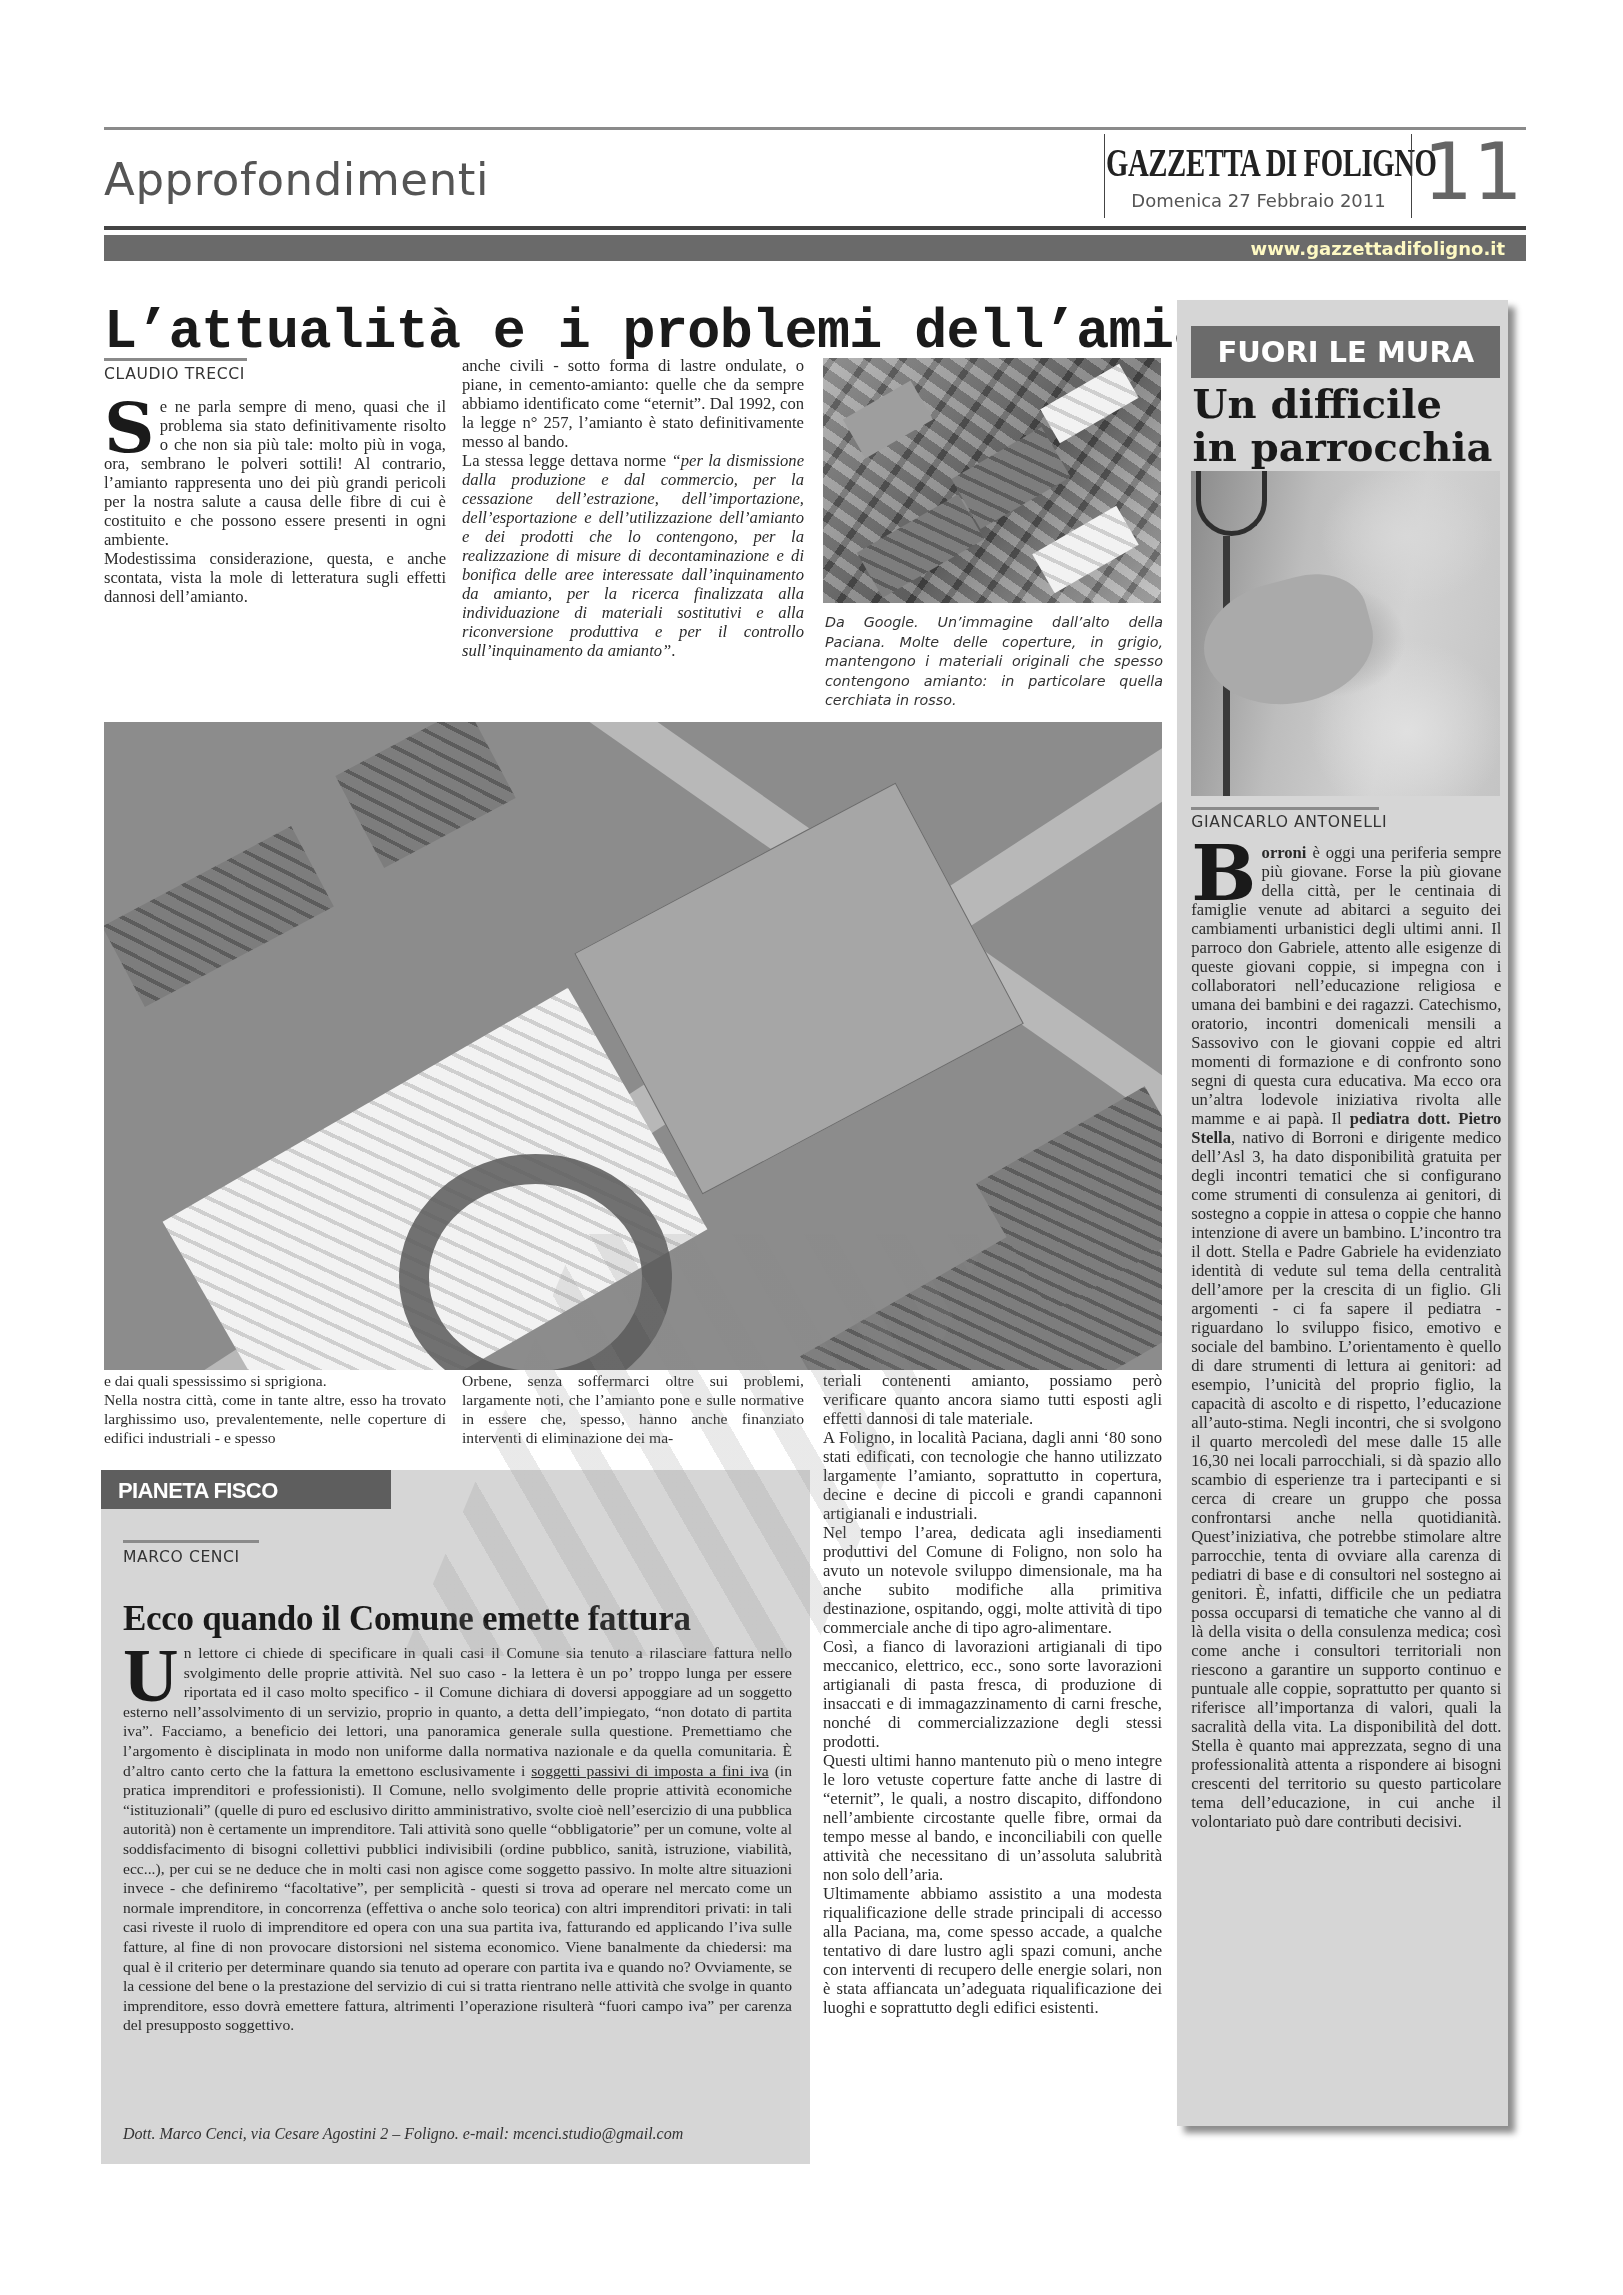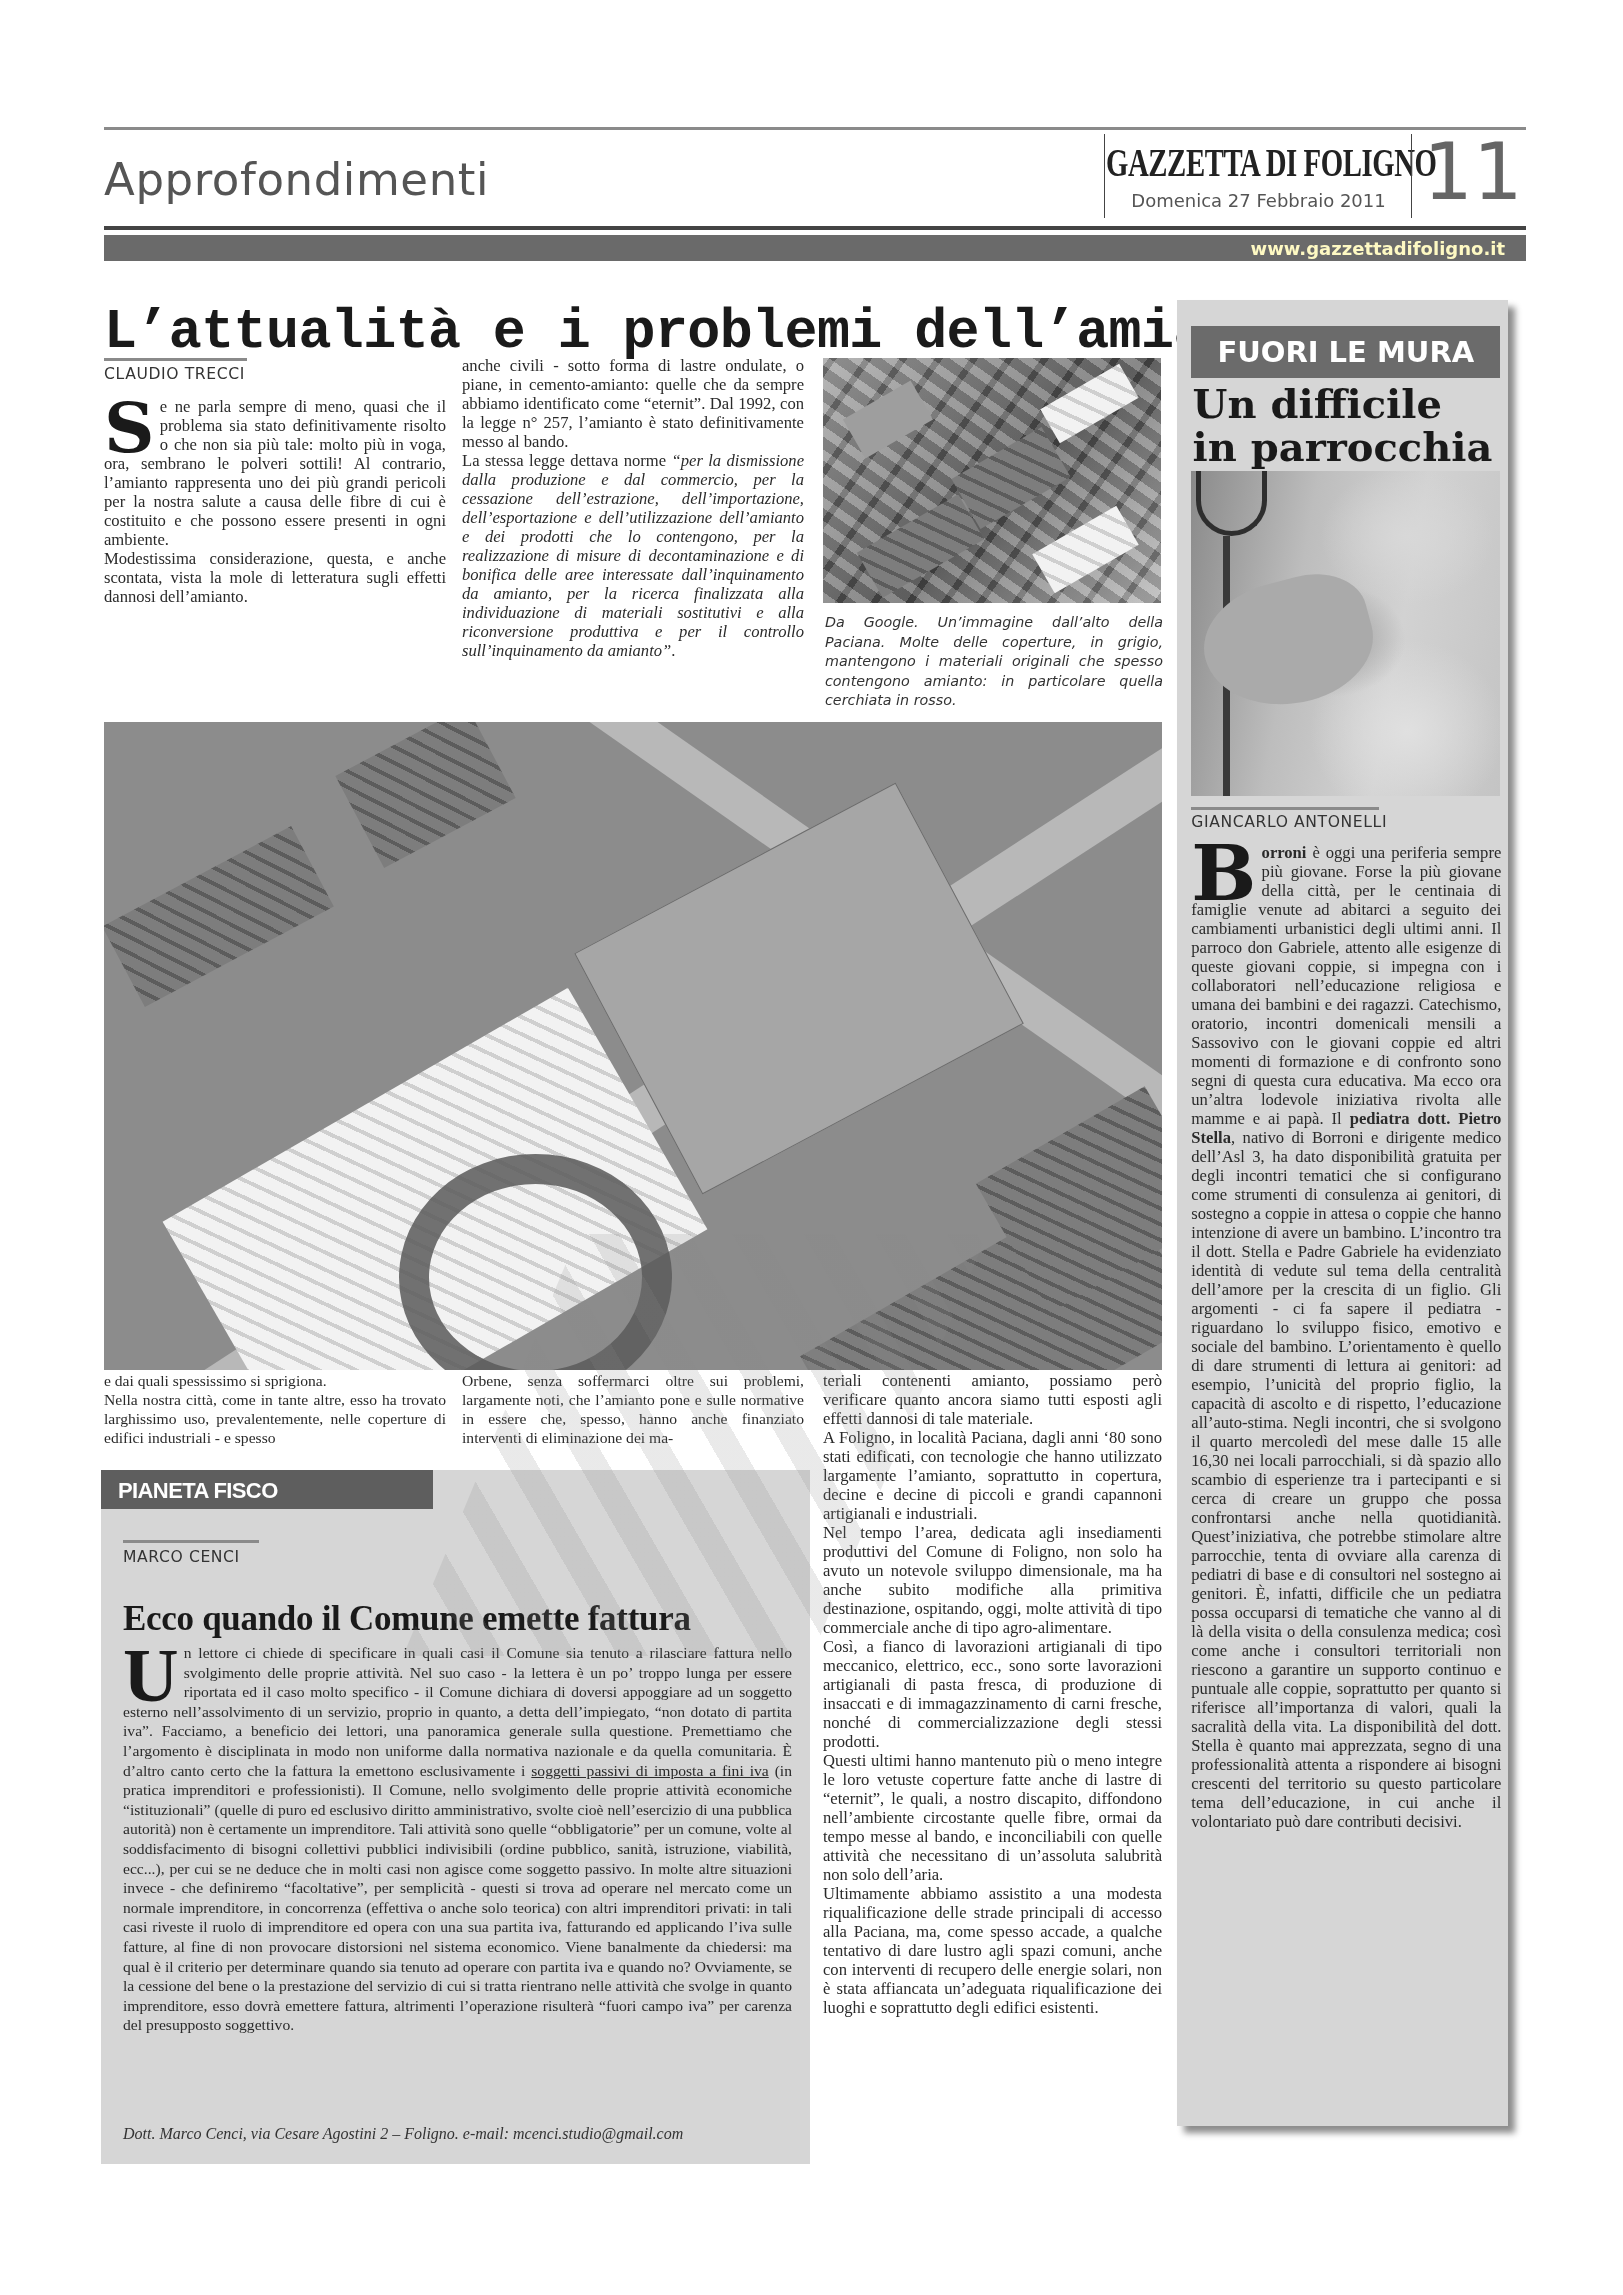--- a/index.html
+++ b/index.html
@@ -58,21 +58,21 @@
       linear-gradient(100deg, #8a8a8a 0%, #bdbdbd 35%, #d2d2d2 65%, #c4c4c4 100%);
   }
 
   
   .sidebar { left: 1177px; top: 300px; width: 331px; height: 1826px; background: #d6d6d6; box-shadow: 6.5px 6.5px 6.5px rgba(0,0,0,0.45); }
   .kicker { background: #6b6b6b; color: #fff; font-family: "DejaVu Sans", sans-serif; font-weight: bold; text-align: center; }
   .side-headline { font-family: "DejaVu Serif", serif; font-weight: bold; font-size: 40px; line-height: 43px; color: #1a1a1a; }
 
   
   .fisco { left: 101px; top: 1470px; width: 709px; height: 694px; background: #d6d6d6; }
-  .fisco-kicker { left: 0; top: 0; width: 332px; height: 39px; background: #5e5e5e; color: #fff; font-family: "Liberation Sans", sans-serif; font-weight: bold; font-size: 22px; padding: 7.8px 17px; letter-spacing: -0.6px; }
+  .fisco-kicker { left: 0; top: 0; width: 290px; height: 39px; background: #5e5e5e; color: #fff; font-family: "Liberation Sans", sans-serif; font-weight: bold; font-size: 22px; padding: 7.8px 17px; letter-spacing: -0.6px; }
   .fisco-headline { left: 22px; top: 129px; font-family: "Liberation Serif", serif; font-weight: bold; font-size: 35px; color: #1a1a1a; letter-spacing: -0.3px; }
   .fisco-body { left: 22px; top: 173px; width: 669px; font-family: "Liberation Serif", serif; font-size: 15.6px; line-height: 19.6px; text-align: justify; color: #2a2a2a; }
   .fisco-body u { text-decoration: underline; }
   .fisco-sign { left: 22px; top: 655px; width: 669px; font-family: "Liberation Serif", serif; font-style: italic; font-size: 16px; color: #333; }
 
   .watermark { left: 403px; top: 1234px; width: 584px; height: 422px; opacity: 0.18; pointer-events: none;
     background: repeating-linear-gradient(60deg, #888 0 26px, transparent 26px 62px); clip-path: polygon(30% 0, 100% 0, 70% 100%, 0 100%); }
 </style>
 </head>
 <body>

